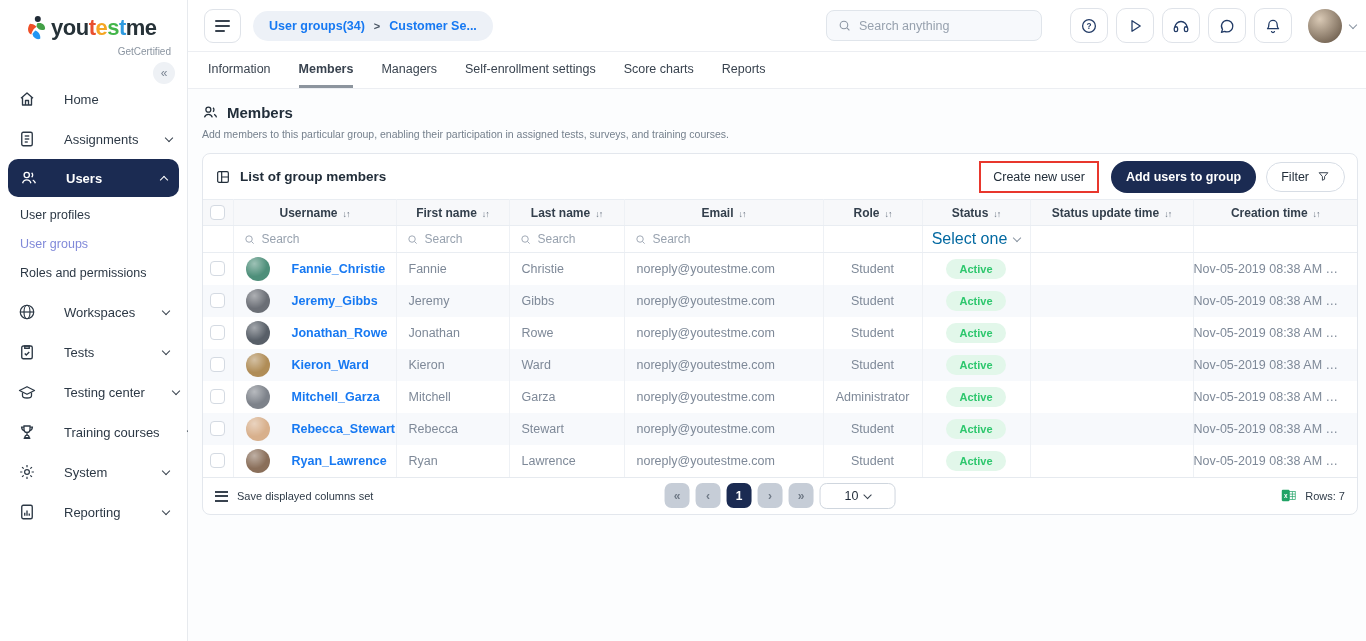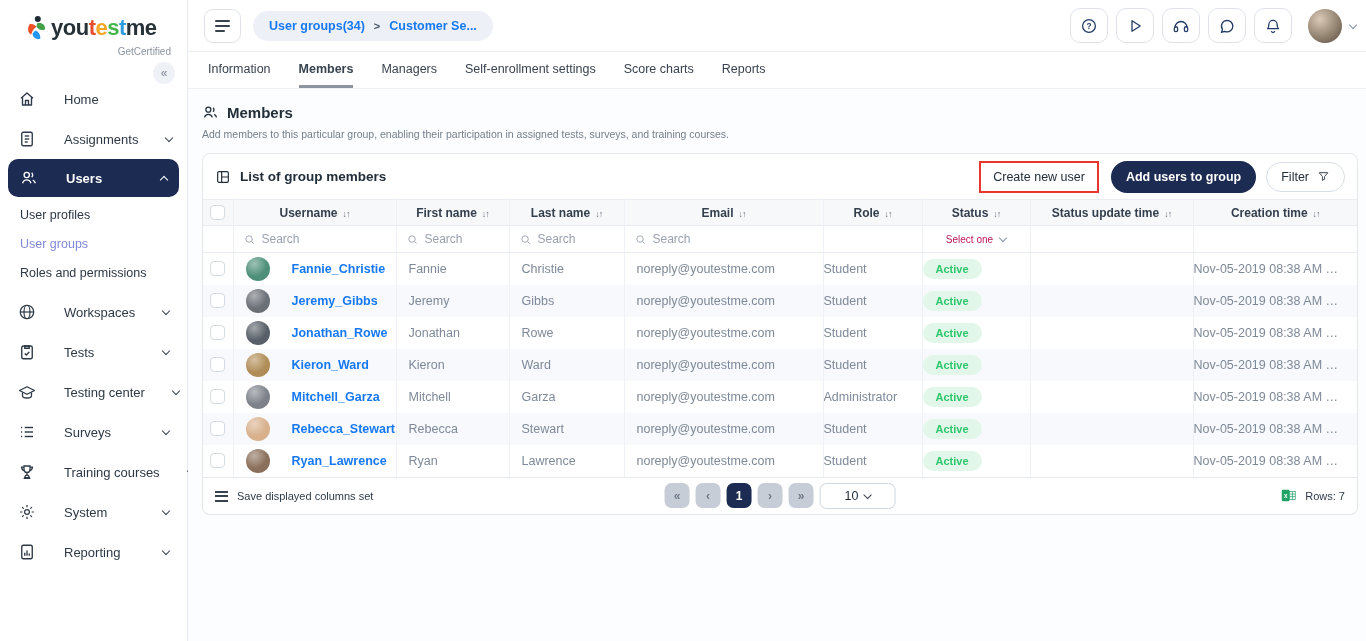--- a/index.html
+++ b/index.html
@@ -86,28 +86,28 @@
 
   table{width:100%;border-collapse:collapse;table-layout:fixed}
   th,td{border-right:1px solid #eef1f5;overflow:hidden;white-space:nowrap;text-overflow:ellipsis}
   th:last-child,td:last-child{border-right:0}
   thead th{background:#f7f8fa;font-size:12px;color:#333f4c;height:26px;font-weight:bold;
     border-top:1px solid #e9edf2;border-bottom:1px solid #e9edf2;text-align:center;cursor:pointer}
   .sort{font-size:9px;color:#6c7684;letter-spacing:-1px;margin-left:5px;font-weight:normal}
   .filter-row td{height:27px;border-bottom:1px solid #e9edf2;background:#fff}
   .fsearch{display:flex;align-items:center;gap:7px;padding-left:10px;color:#98a2af;font-size:12px;cursor:text}
   .fsearch svg{width:11px;height:11px;flex:none}
-  .fselect{display:flex;align-items:center;justify-content:center;gap:7px;color:#be185d;font-size:10px;cursor:pointer}
+  .fselect{display:flex;align-items:center;justify-content:center;gap:7px;color:#0369a1;font-size:16px;cursor:pointer}
   tbody td{height:32px;font-size:12.5px;color:#7e8998}
   tbody tr:nth-child(even) td{background:#f7f9fc}
   .ucell{display:flex;align-items:center;gap:22px;padding-left:12px}
   .uavatar{width:24px;height:24px;border-radius:50%;flex:none}
   .ulink{color:var(--blue);font-weight:bold;cursor:pointer}
   td.pad{padding-left:12px}
-  td.center{text-align:left}
+  td.center{text-align:center}
   td.right{text-align:right;padding-right:12px}
   .pill{display:inline-block;background:var(--greenbg);color:var(--green);font-size:11px;font-weight:bold;
     border-radius:11px;padding:4px 13px}
   .cbox{width:15px;height:15px;border:1px solid #d4dae2;border-radius:4px;background:#fff;margin:0 auto;cursor:pointer}
 
   .card-foot{height:37px;display:flex;align-items:center;padding:0 12px;border-top:1px solid #e6eaef;position:relative}
   .save-cols{display:flex;align-items:flex-end;gap:9px;font-size:11px;color:#2f3b48;cursor:pointer}
   .bars{display:flex;flex-direction:column;gap:2.5px}
   .bars i{width:13px;height:1.8px;background:#39434f;display:block}
   .pagi{position:absolute;left:50%;transform:translateX(-50%);display:flex;align-items:center;gap:6px}
@@ -208,34 +208,20 @@
             <svg viewBox="0 0 24 24" fill="none" stroke="currentColor" stroke-width="1.7" stroke-linejoin="round">
               <path d="M12 5L2 10l10 5 10-5-10-5z"></path>
               <path d="M6 12.5V17c0 1.5 2.7 3 6 3s6-1.5 6-3v-4.5"></path>
             </svg>
           </span>
           <span class="nav-label">Testing center</span>
           <span class="chev down"></span>
         </div>
         <div class="nav-item">
           <span class="nav-ico">
-            <svg viewBox="0 0 24 24" fill="none" stroke="currentColor" stroke-width="1.9">
-              <line x1="9" y1="6" x2="20" y2="6"></line>
-              <line x1="9" y1="12" x2="20" y2="12"></line>
-              <line x1="9" y1="18" x2="20" y2="18"></line>
-              <line x1="4" y1="6" x2="5.5" y2="6"></line>
-              <line x1="4" y1="12" x2="5.5" y2="12"></line>
-              <line x1="4" y1="18" x2="5.5" y2="18"></line>
-            </svg>
-          </span>
-          <span class="nav-label">Surveys</span>
-          <span class="chev down"></span>
-        </div>
-        <div class="nav-item">
-          <span class="nav-ico">
             <svg viewBox="0 0 24 24" fill="none" stroke="currentColor" stroke-width="1.7">
               <path d="M8 4h8v4.5a4 4 0 0 1-8 0z"></path>
               <path d="M8 5.5H4.8c.2 2.8 1.6 4.3 3.4 4.6"></path>
               <path d="M16 5.5h3.2c-.2 2.8-1.6 4.3-3.4 4.6"></path>
               <path d="M12 12.5V16"></path>
               <path d="M9 19.5c.3-2 1.4-3.2 3-3.2s2.7 1.2 3 3.2z"></path>
               <path d="M7.5 20.5h9"></path>
             </svg>
           </span>
           <span class="nav-label">Training courses</span>
@@ -273,20 +259,27 @@
           <i></i>
           <i></i>
           <i></i>
         </div>
       <div class="breadcrumb">
         <span class="bc-link">User groups(34)</span>
         <span class="sep">&gt;</span>
         <span class="bc-link">Customer Se...</span>
       </div>
       <div class="tb-spacer"></div>
+      <div class="search">
+        <svg viewBox="0 0 24 24" fill="none" stroke="currentColor" stroke-width="2">
+            <circle cx="11" cy="11" r="7"></circle>
+            <line x1="16.5" y1="16.5" x2="21" y2="21"></line>
+          </svg>
+        <input placeholder="Search anything" style="">
+      </div>
       <div id="topbar-buttons" style="display:flex;gap:8px;align-items:center">
           <div class="icon-btn">
             <span style="display:flex">
               <svg viewBox="0 0 24 24" fill="none" stroke="currentColor" stroke-width="1.7">
                 <circle cx="12" cy="12" r="8.5"></circle>
                 <text x="12" y="16" text-anchor="middle" font-size="11" fill="currentColor" stroke="none" font-weight="bold">?</text>
               </svg>
             </span>
           </div>
           <div class="icon-btn">

